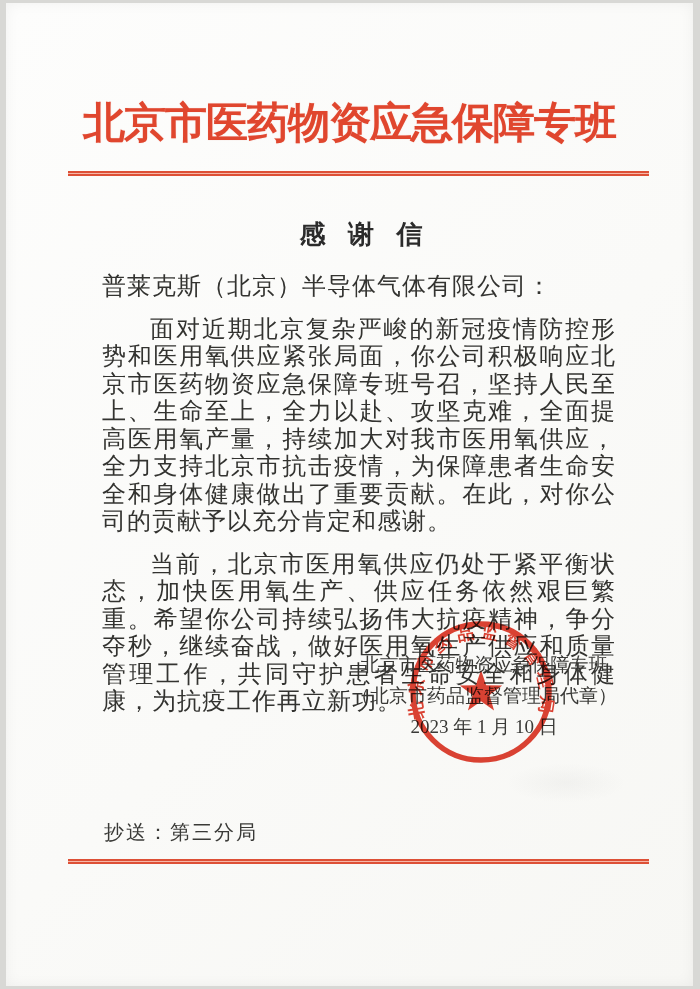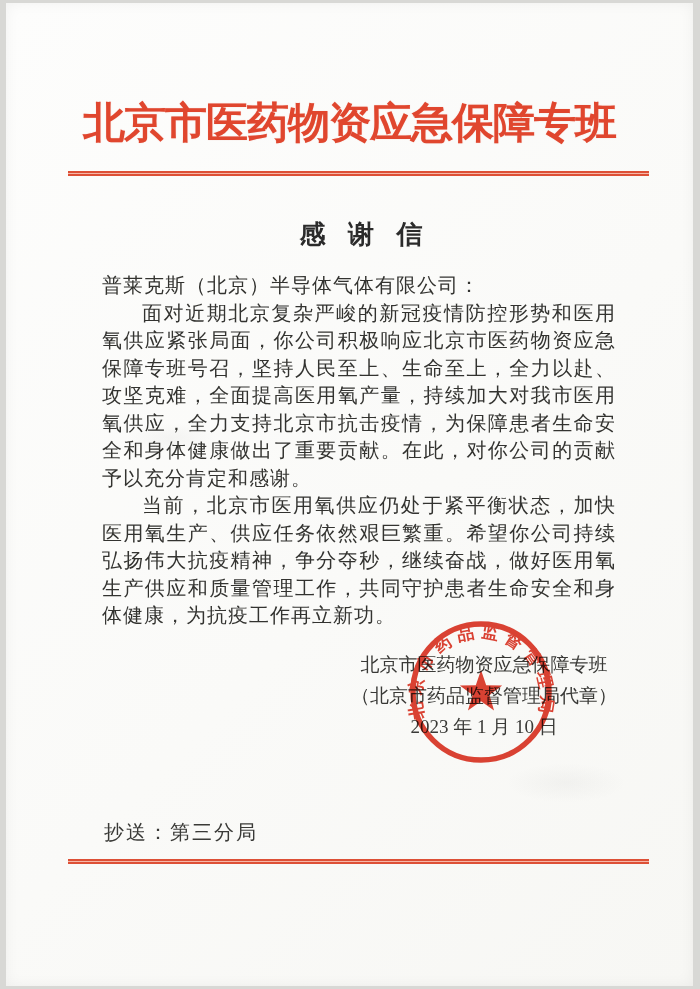--- a/index.html
+++ b/index.html
@@ -44,29 +44,28 @@
     font-size: 26px;
     font-weight: bold;
     letter-spacing: 8px;
     color: #2b2b2b;
     white-space: nowrap;
     margin-left: 31px;
   }
   .letter-body {
     position: absolute;
     left: 96px; top: 270px; width: 514px;
-    font-size: 20px;
+    font-size: 24px;
     line-height: 27.5px;
     letter-spacing: 1px;
     color: #333330;
     text-align: justify;
-    font-family: Liberation Mono, monospace;
   }
   .letter-body .recipient { text-indent: 0; }
-  .letter-body p.para { text-indent: 2em; }
+  .letter-body p.para { text-indent: 2em; margin-top: 15px; }
   .signature-block {
     position: absolute;
     left: 340px; top: 646px; width: 276px;
     text-align: center;
     font-size: 19px;
     line-height: 31px;
     color: #3a3a37;
     white-space: nowrap;
   }
   .official-seal {

